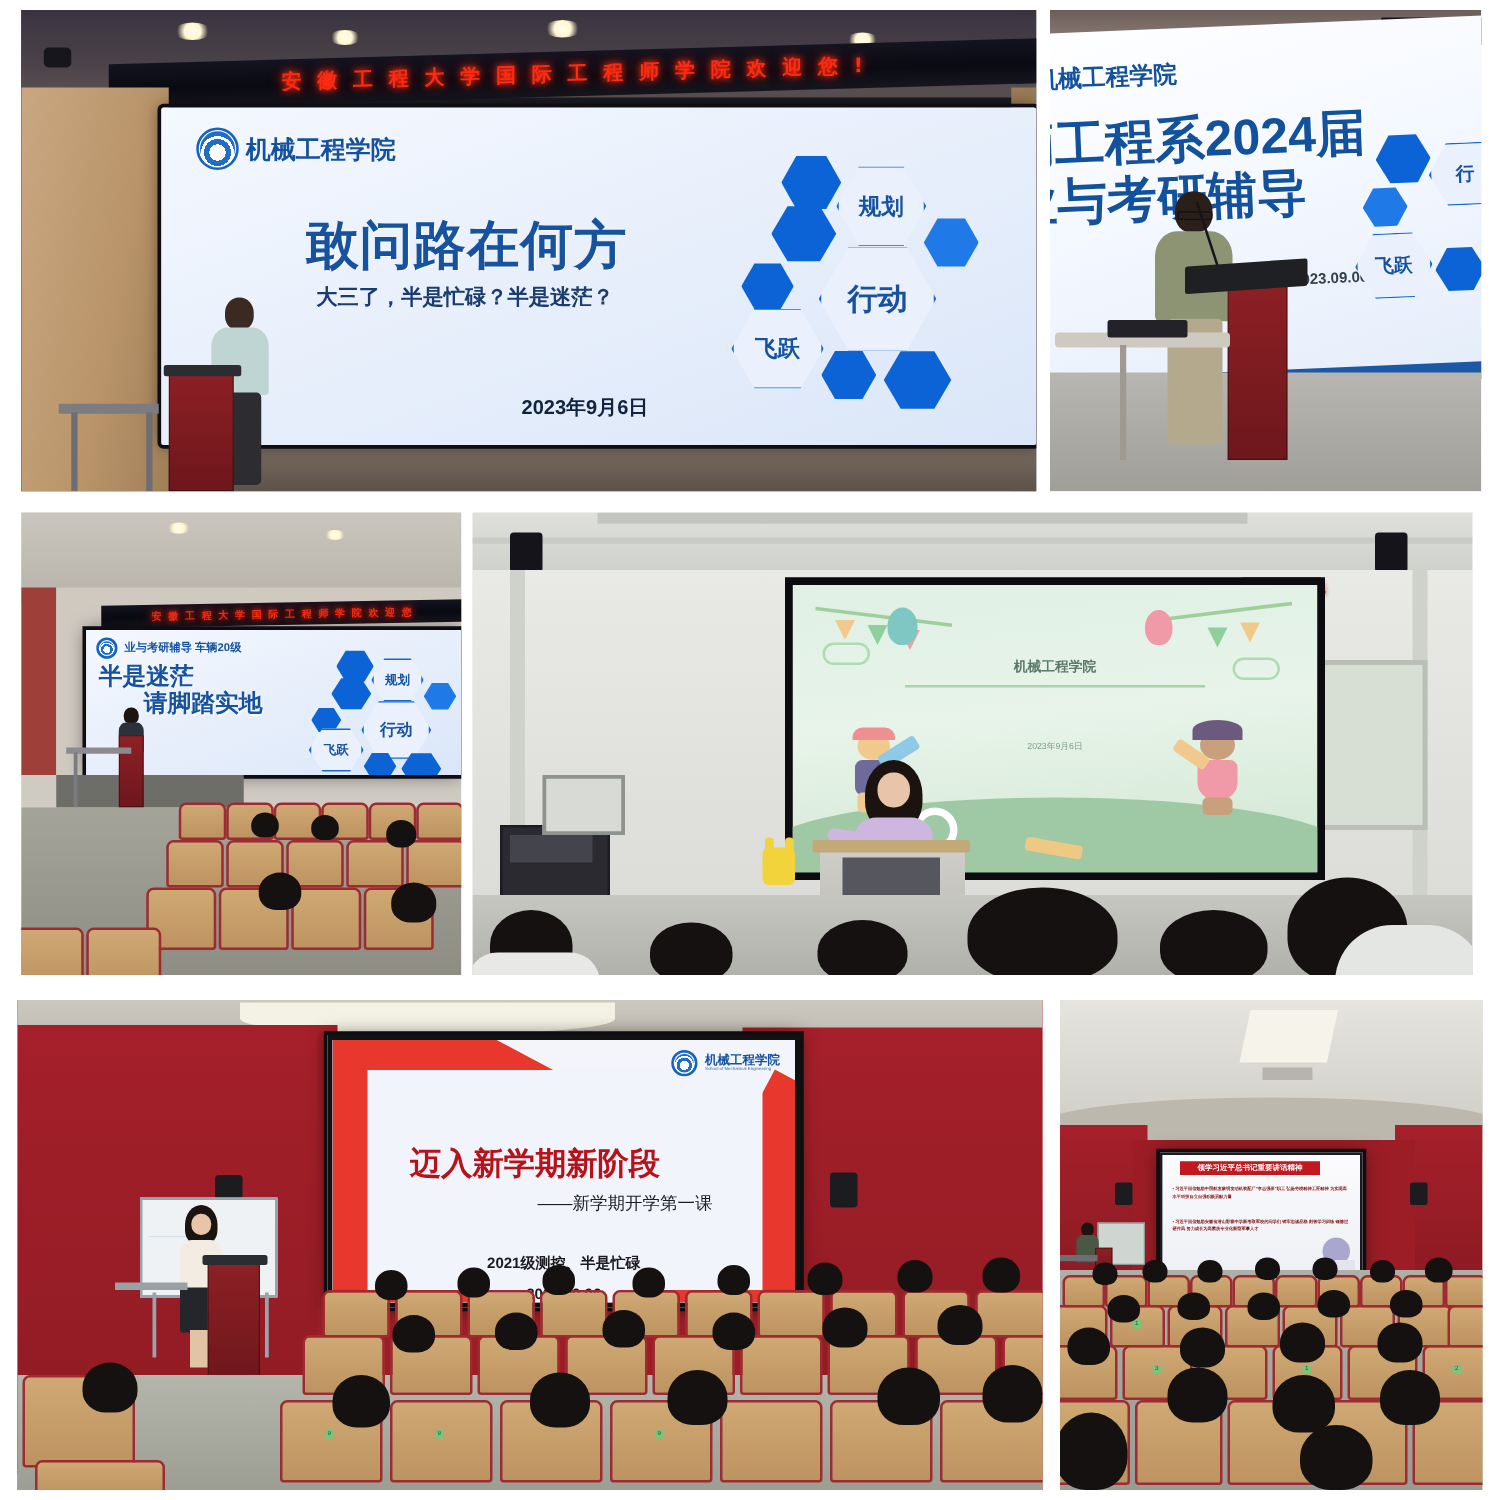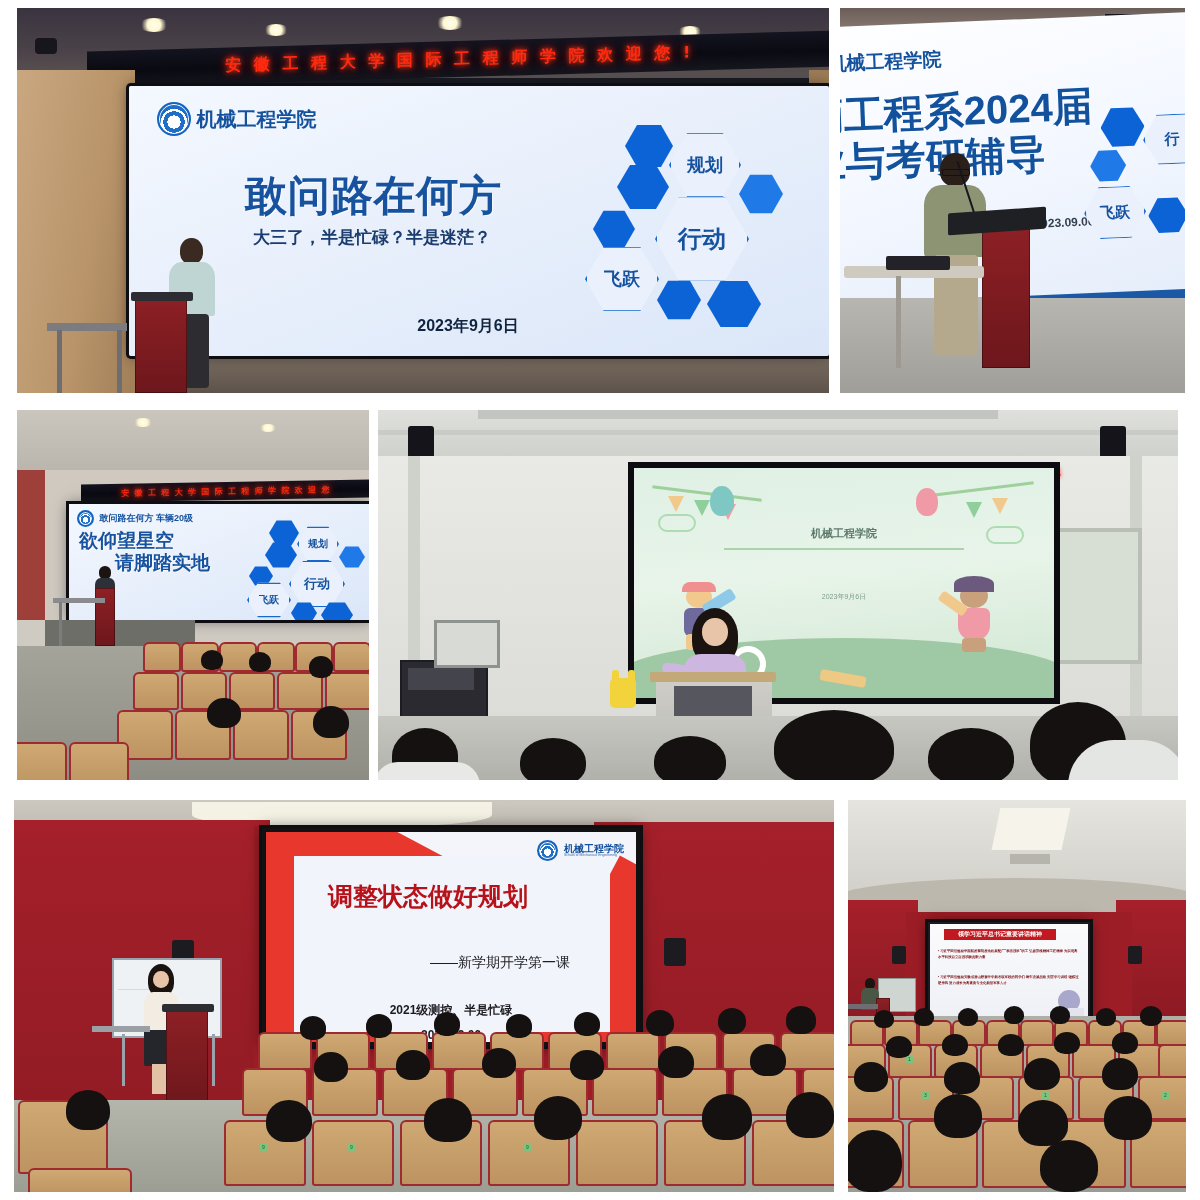--- a/index.html
+++ b/index.html
@@ -184,23 +184,23 @@
       <div class="wall" style="left:28px;top:60px;right:0;height:150px;background:#cfc9c0;"></div>
 
       <div class="led" style="left:64px;top:72px;width:290px;height:18px;font-size:8px;letter-spacing:.16em;transform:skewY(-1deg);">
         <span>安 徽 工 程 大 学 国 际 工 程 师 学 院 欢 迎 您</span>
       </div>
 
       <div class="screen s-blue" style="left:52px;top:94px;width:300px;height:116px;">
         <div class="slide">
           <div class="collegeRow" style="left:8px;top:6px;">
             <span class="crest" style="width:13px;height:13px;display:inline-block;"></span>
-            <span class="collegeName" style="font-size:9px;">敢问路在何方  车辆20级</span>
-          </div>
-          <div class="slideTitle" style="left:10px;top:24px;font-size:19px;">欲仰望星空</div>
+            <span class="collegeName" style="font-size:9px;">业与考研辅导  车辆20级</span>
+          </div>
+          <div class="slideTitle" style="left:10px;top:24px;font-size:19px;">半是迷茫</div>
           <div class="slideTitle" style="left:46px;top:46px;font-size:19px;">请脚踏实地</div>
           <div class="hexwrap" style="left:182px;top:16px;width:118px;height:96px;">
             <div class="hex fill" style="left:18px;top:0;width:30px;height:26px;"></div>
             <div class="hex out" style="left:46px;top:6px;width:42px;height:36px;">
               <span style="font-size:10px;">规划</span>
             </div>
             <div class="hex fill" style="left:14px;top:22px;width:32px;height:26px;"></div>
             <div class="hex fill2" style="left:88px;top:26px;width:26px;height:22px;"></div>
             <div class="hex fill" style="left:-2px;top:46px;width:24px;height:20px;"></div>
             <div class="hex out" style="left:38px;top:40px;width:56px;height:48px;">
@@ -368,21 +368,21 @@
           <div style="position:absolute;left:28px;top:24px;right:26px;bottom:10px;background:#f2f4fb;"></div>
 
           <div class="collegeRow" style="right:12px;top:8px;">
             <span class="crest" style="width:17px;height:17px;display:inline-block;"></span>
             <span style="display:inline-block;line-height:1;">
               <span class="collegeName" style="font-size:10px;display:block;">机械工程学院</span>
               <span style="font-size:3.5px;color:#3c6aa8;display:block;">School of Mechanical Engineering</span>
             </span>
           </div>
 
-          <div style="position:absolute;left:62px;top:48px;font-size:25px;font-weight:bold;color:#b7121a;white-space:nowrap;">调整状态做好规划</div>
+          <div style="position:absolute;left:62px;top:82px;font-size:25px;font-weight:bold;color:#b7121a;white-space:nowrap;">迈入新学期新阶段</div>
           <div style="position:absolute;left:164px;top:122px;font-size:14px;color:#1e1e22;white-space:nowrap;">——新学期开学第一课</div>
           <div style="position:absolute;left:0;right:0;top:170px;text-align:center;font-size:12px;font-weight:bold;color:#1b1b20;">2021级测控、半是忙碌</div>
           <div style="position:absolute;left:0;right:0;top:196px;text-align:center;font-size:12px;font-weight:bold;color:#1b1b20;">2023.09.06</div>
         </div>
       </div>
 
       <div class="board" style="left:98px;top:158px;width:106px;height:76px;"></div>
       <div style="position:absolute;left:104px;top:164px;width:46px;height:62px;background:linear-gradient(transparent 40%,rgba(60,90,160,.18) 41%,transparent 42%);"></div>
       <div style="position:absolute;left:108px;top:234px;width:3px;height:52px;background:#9aa3ab;"></div>
       <div style="position:absolute;left:198px;top:234px;width:3px;height:52px;background:#9aa3ab;"></div>

